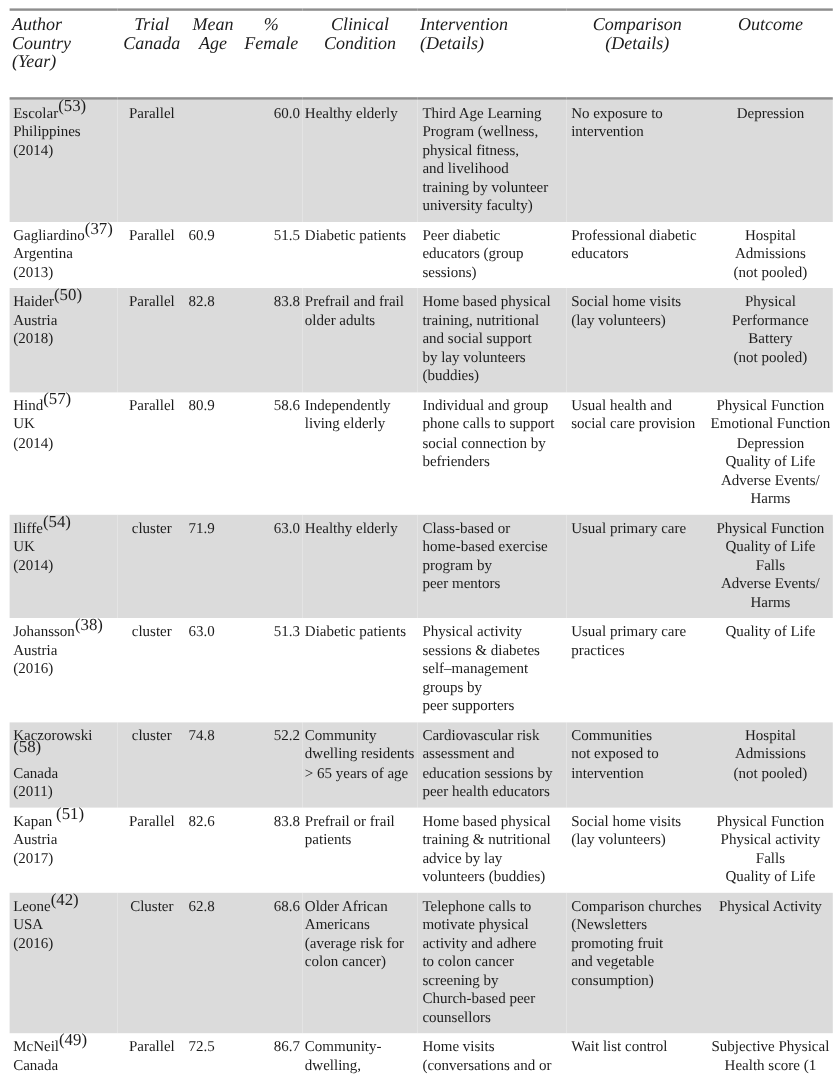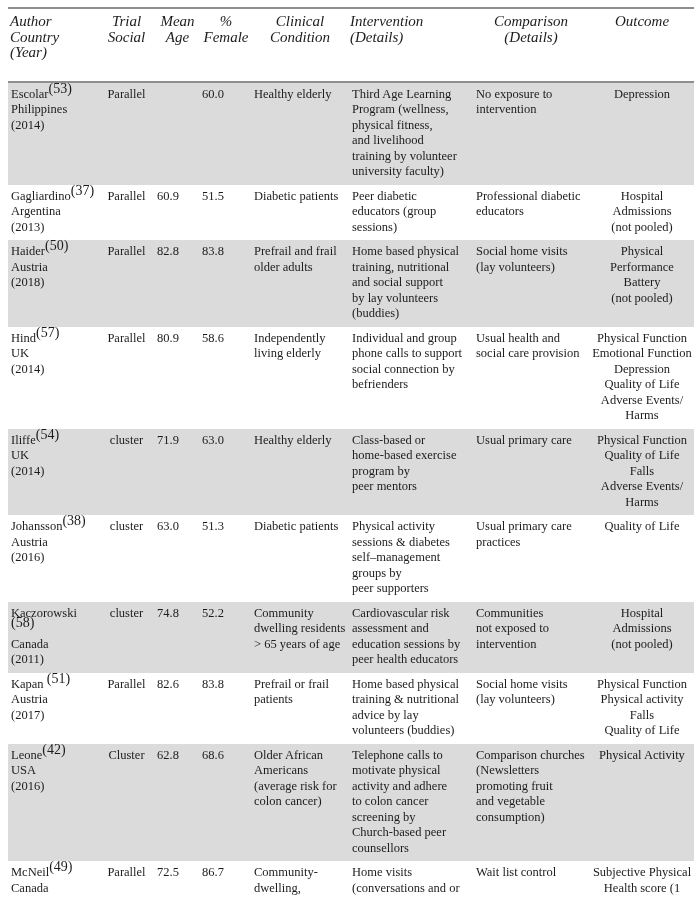--- a/index.html
+++ b/index.html
@@ -51,21 +51,21 @@
     vertical-align: top;
     white-space: pre-line;
     padding: 4px 2px 5px 2px;
   }
   tbody tr:nth-child(odd) { background: #dbdbdb; }
   tbody tr:last-child td { border-bottom: 1px solid #c2c2c2; }
 
   td.c-author  { text-align: left; padding-left: 3px; }
   td.c-design  { text-align: center; }
   td.c-age     { text-align: left; }
-  td.c-female  { text-align: left; }
+  td.c-female  { text-align: right; }
   td.c-cond    { text-align: left; }
   td.c-interv  { text-align: left; padding-left: 4px; }
   td.c-comp    { text-align: left; padding-left: 4px; }
   td.c-outcome { text-align: center; }
 
   td.c-author sup {
     font-size: 14px;
     line-height: 0;
     vertical-align: super;
   }
@@ -85,21 +85,21 @@
         <col class="w-interv">
         <col class="w-comp">
         <col class="w-outcome">
     </colgroup>
     <thead>
       <tr>
         <th class="a-left">Author
 Country
 (Year)</th>
         <th class="a-center">Trial
-Social</th>
+Canada</th>
         <th class="a-center">Mean
 Age</th>
         <th class="a-center">%
 Female</th>
         <th class="a-center">Clinical
 Condition</th>
         <th class="a-left">Intervention (Details)</th>
         <th class="a-center">Comparison
 (Details)</th>
         <th class="a-center">Outcome</th>

